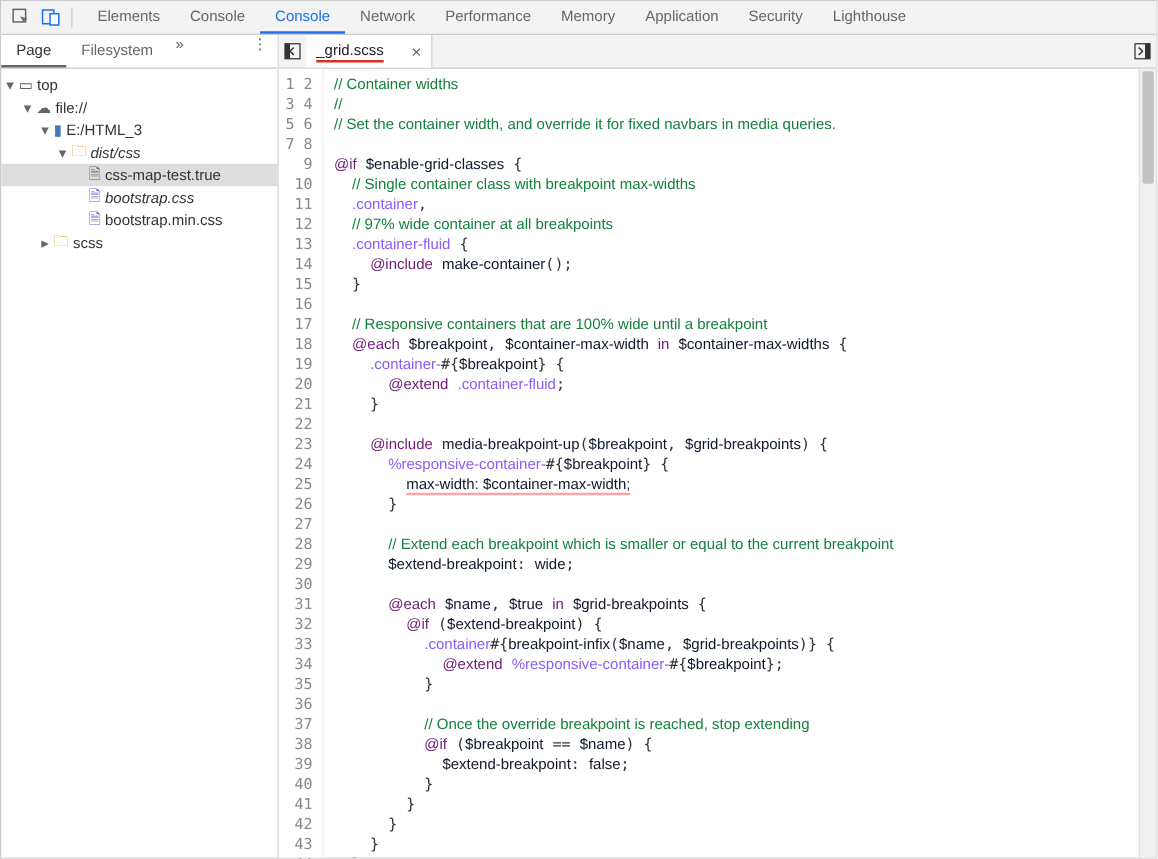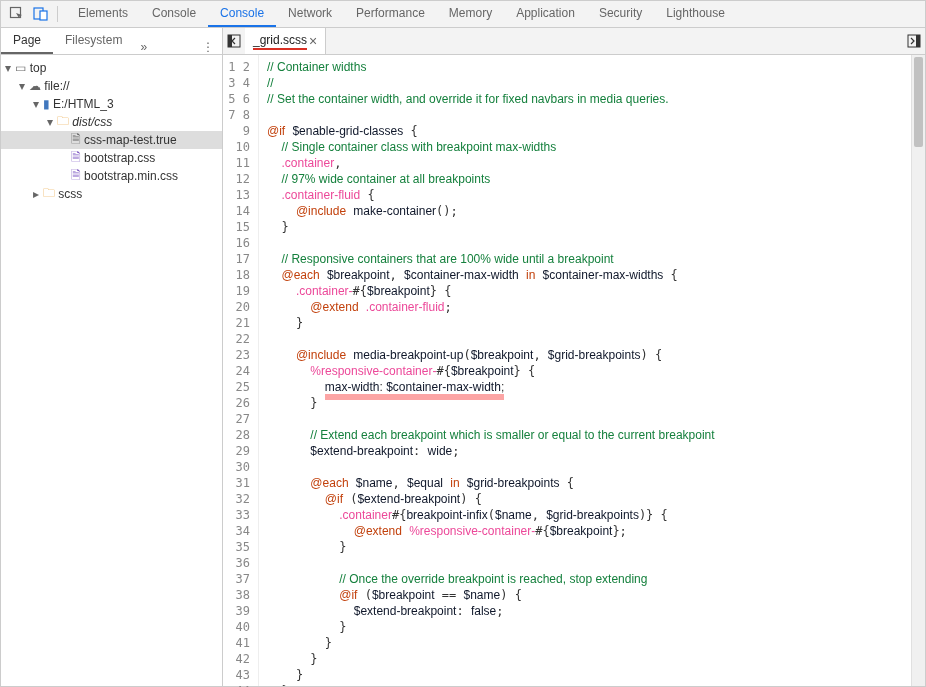--- a/index.html
+++ b/index.html
@@ -7,50 +7,50 @@
 .root{display:flex;flex-direction:column;width:926px;height:687px;border:1px solid #ccc}
 .topbar{display:flex;align-items:center;height:27px;background:#f3f3f3;border-bottom:1px solid #ccc}
 .top-icons{display:flex;align-items:center;gap:0;padding:0 4px}
 .ic{width:24px;height:26px;display:flex;align-items:center;justify-content:center;color:#666;cursor:pointer}
 .ic.active{color:#1a73e8}
 .menu-tabs{display:flex;height:100%}
 .mtab{padding:12px 12px;display:flex;align-items:center;color:#666;cursor:pointer;border-bottom:2px solid transparent}
 .mtab.sel{color:#1a73e8;border-bottom-color:#1a73e8}
 .work{flex:1;display:flex;min-height:0}
 .left{width:222px;display:flex;flex-direction:column;border-right:1px solid #ccc}
-.left-hdr{height:27px;display:flex;align-items:flex-end;border-bottom:1px solid #ccc;background:#fff}
+.left-hdr{height:27px;display:flex;align-items:flex-start;border-bottom:1px solid #ccc;background:#fff}
 .ltab{padding:0 12px;height:100%;display:flex;align-items:center;color:#666;cursor:pointer;border-bottom:2px solid transparent}
 .ltab.sel{color:#333;border-bottom-color:#666}
 .overflow{padding:0 6px;color:#666}
 .kebab{margin-left:auto;padding:0 8px;color:#666}
 .tree{flex:1;padding:4px 0;overflow:auto}
 .tri{display:inline-block;width:10px;color:#666}
 .node{display:flex;align-items:center;height:18px;padding:0 4px;cursor:pointer;white-space:nowrap}
 .node.sel{background:#ddd}
 .ic-folder{color:#e8a23b}
 .ic-folder-blue{color:#4178be}
 .ic-cloud{color:#666}
 .ic-file{color:#666}
 .ic-file-purple{color:#7e57c2}
 .right{flex:1;display:flex;flex-direction:column;min-width:0}
 .ed-hdr{height:27px;display:flex;align-items:center;border-bottom:1px solid #ccc;background:#f3f3f3}
 .ed-btn{width:22px;height:100%;display:flex;align-items:center;justify-content:center;color:#222;cursor:pointer}
 .ed-btn.r{margin-left:auto}
-.filetab{display:flex;align-items:center;height:100%;padding:0 8px;background:#fff;border-right:1px solid #ccc;gap:2px;cursor:pointer}
+.filetab{display:flex;align-items:center;height:100%;padding:0 8px;background:#fff;border-right:1px solid #ccc;gap:22px;cursor:pointer}
 .filetab .nm{color:#222;border-bottom:2px solid #d93025;padding-bottom:1px}
 .filetab .cls{color:#666;font-size:14px;cursor:pointer}
 .ed-body{flex:1;display:flex;min-height:0}
 .gutter{width:36px;text-align:right;padding:4px 8px 4px 0;font-family:Consolas,Menlo,monospace;font-size:12px;color:#888;background:#fff;border-right:1px solid #eee;line-height:16px;user-select:none}
 .code-wrap{flex:1;overflow:auto;position:relative}
 .code{padding:4px 8px;font-family:Consolas,Menlo,monospace;font-size:12px;white-space:pre;line-height:16px}
 .code .c{color:#15803d}
-.code .k{color:#c2410c}
+.code .k{color:#701a75}
 .code .v{color:#0f172a}
-.code .d{color:#ec4899}
-.hl{border-bottom:6px solid #fca5a5}
+.code .d{color:#8b5cf6}
+.hl{border-bottom:2px solid #fca5a5}
 .scroll-v{width:14px;background:#f0f0f0;border-left:1px solid #e0e0e0;position:relative}
 .scroll-thumb{position:absolute;top:2px;left:2px;right:2px;height:90px;background:#c1c1c1;border-radius:2px}
 svg{display:block}
 </style>
 </head>
 <body>
 
 <div class="root">
   <div class="topbar">
     <div class="top-icons">
@@ -88,21 +88,21 @@
         <div class="ltab">Filesystem</div>
         <div class="overflow">»</div>
         <div class="kebab">⋮</div>
       </div>
       <div class="tree">
         <div class="node" style="padding-left:4px"><span class="tri">▾</span><span class="ic-file">▭</span>&nbsp;<span>top</span></div>
         <div class="node" style="padding-left:18px"><span class="tri">▾</span><span class="ic-cloud">☁</span>&nbsp;<span>file://</span></div>
         <div class="node" style="padding-left:32px"><span class="tri">▾</span><span class="ic-folder-blue">▮</span>&nbsp;<span>E:/HTML_3</span></div>
         <div class="node" style="padding-left:46px"><span class="tri">▾</span><span class="ic-folder">🗀</span>&nbsp;<span style="font-style:italic">dist/css</span></div>
         <div class="node sel" style="padding-left:70px"><span class="ic-file">🗎</span>&nbsp;<span>css-map-test.true</span></div>
-        <div class="node" style="padding-left:70px"><span class="ic-file-purple">🗎</span>&nbsp;<span style="">bootstrap.css</span></div>
+        <div class="node" style="padding-left:70px"><span class="ic-file-purple">🗎</span>&nbsp;<span style="font-style:italic">bootstrap.css</span></div>
         <div class="node" style="padding-left:70px"><span class="ic-file-purple">🗎</span>&nbsp;<span>bootstrap.min.css</span></div>
         <div class="node" style="padding-left:32px"><span class="tri">▸</span><span class="ic-folder">🗀</span>&nbsp;<span style="">scss</span></div>
       </div>
     </div>
 
     <div class="right">
       <div class="ed-hdr">
         <div class="ed-btn">
             <svg width="14" height="14" viewBox="0 0 14 14">
               <rect x="1" y="1" width="12" height="12" fill="none" stroke="#333" stroke-width="1"></rect>
@@ -189,21 +189,21 @@
     }
 
     <span class="k">@include</span> <span class="v">media-breakpoint-up</span>(<span class="v">$breakpoint</span>, <span class="v">$grid-breakpoints</span>) {
       <span class="d">%responsive-container-</span>#{<span class="v">$breakpoint</span>} {
         <span class="hl"><span class="v">max-width</span>: <span class="v">$container-max-width</span>;</span>
       }
 
       <span class="c">// Extend each breakpoint which is smaller or equal to the current breakpoint</span>
       <span class="v">$extend-breakpoint</span>: <span class="v">wide</span>;
 
-      <span class="k">@each</span> <span class="v">$name</span>, <span class="v">$equal</span> <span class="k">in</span> <span class="v">$grid-breakpoints</span> {
+      <span class="k">@each</span> <span class="v">$name</span>, <span class="v">$true</span> <span class="k">in</span> <span class="v">$grid-breakpoints</span> {
         <span class="k">@if</span> (<span class="v">$extend-breakpoint</span>) {
           <span class="d">.container</span>#{<span class="v">breakpoint-infix</span>(<span class="v">$name</span>, <span class="v">$grid-breakpoints</span>)} {
             <span class="k">@extend</span> <span class="d">%responsive-container-</span>#{<span class="v">$breakpoint</span>};
           }
 
           <span class="c">// Once the override breakpoint is reached, stop extending</span>
           <span class="k">@if</span> (<span class="v">$breakpoint</span> == <span class="v">$name</span>) {
             <span class="v">$extend-breakpoint</span>: <span class="v">false</span>;
           }
         }

